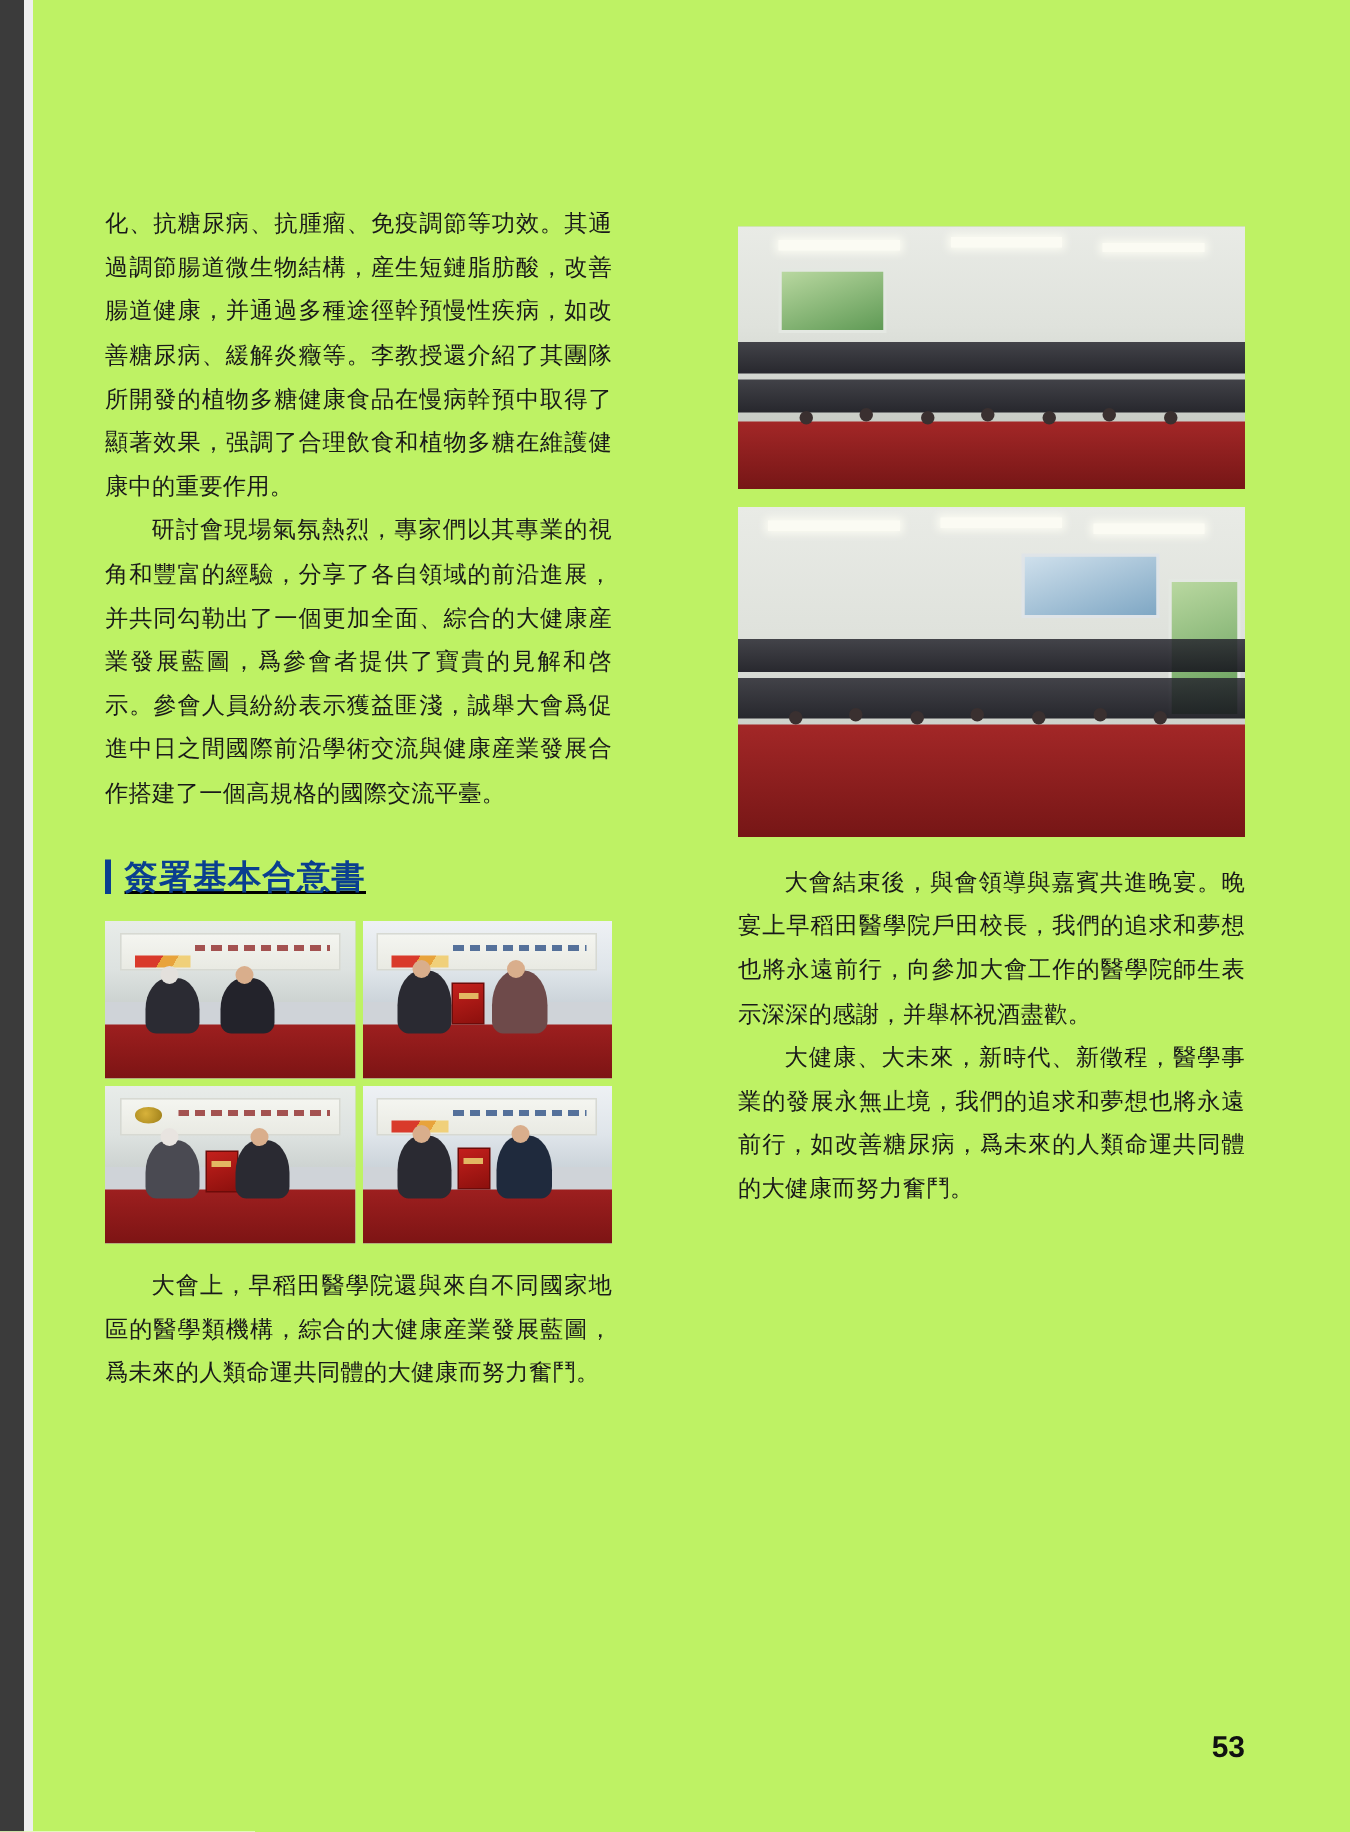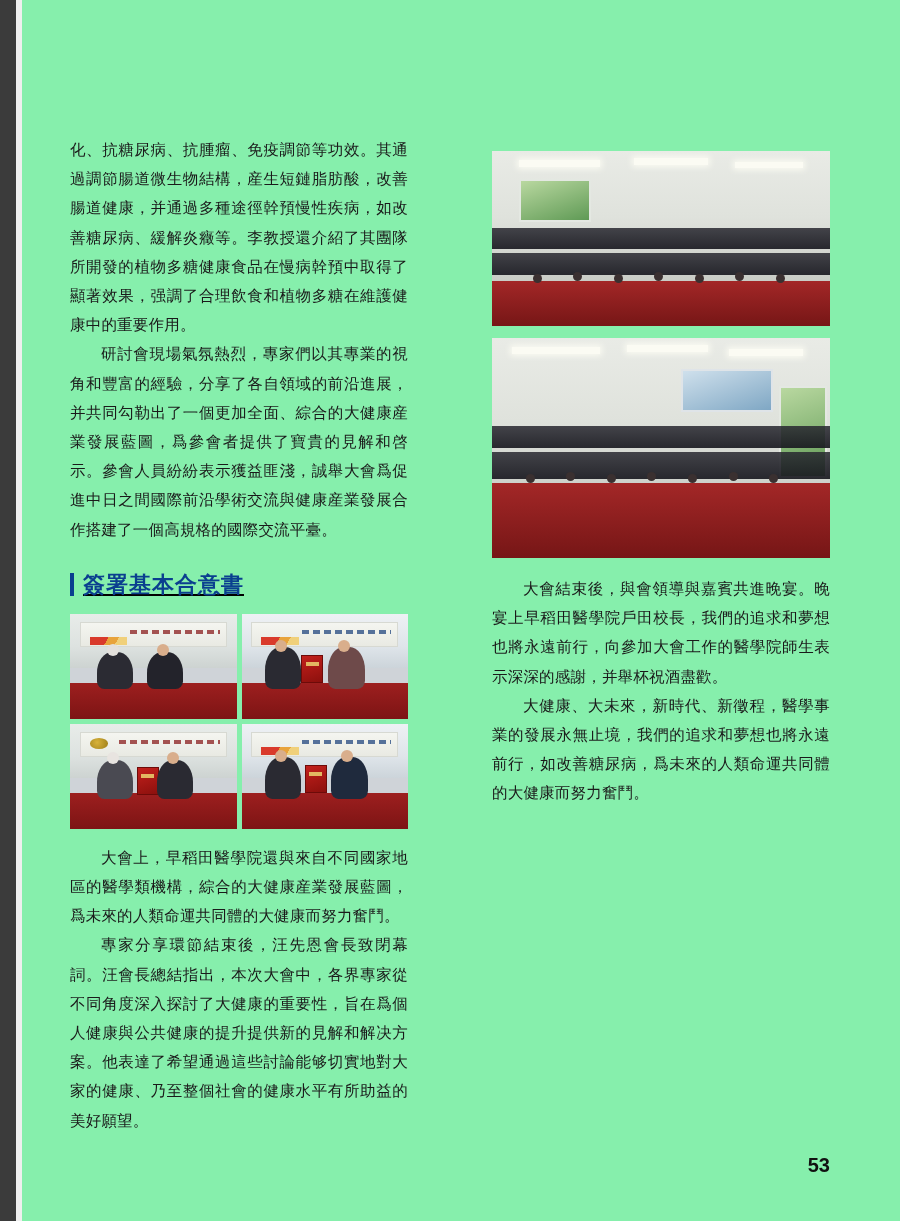--- a/index.html
+++ b/index.html
@@ -7,21 +7,21 @@
     padding: 0;
     background: #ffffff;
   }
   body {
     font-family: "Liberation Serif", "DejaVu Serif", serif;
   }
   .page {
     position: relative;
     width: 900px;
     height: 1221px;
-    background: #86efac;
+    background: #bef264;
     overflow: hidden;
   }
   
   .binding {
     position: absolute;
     left: 0;
     top: 0;
     width: 16px;
     height: 100%;
     background: #3b3b3b;
@@ -309,21 +309,20 @@
             <div class="head" style="left:20%; bottom:64%; width:12px; height:12px;"></div>
             <div class="book-red" style="left:38%; bottom:34%; width:20px; height:26px;"></div>
             <div class="person" style="left:54%; width:22%; height:40%; background:#1f2a3d;"></div>
             <div class="head" style="left:60%; bottom:64%; width:12px; height:12px;"></div>
           </div>
         </div>
 
       </div>
 
       <p class="body-text">大會上，早稻田醫學院還與來自不同國家地區的醫學類機構，綜合的大健康産業發展藍圖，爲未來的人類命運共同體的大健康而努力奮鬥。</p>
-      <p class="body-text">專家分享環節結束後，汪先恩會長致閉幕詞。汪會長總結指出，本次大會中，各界專家從不同角度深入探討了大健康的重要性，旨在爲個人健康與公共健康的提升提供新的見解和解决方案。他表達了希望通過這些討論能够切實地對大家的健康、乃至整個社會的健康水平有所助益的美好願望。</p>
 
     </div>
 
     <div class="col col-right">
 
 
       <div class="photo tall-1" style="margin-top:16px;">
         <div class="scene">
           <div class="hall-bg"></div>
           <div class="ceiling-light" style="left:8%; top:5%; width:24%; height:4%;"></div>

